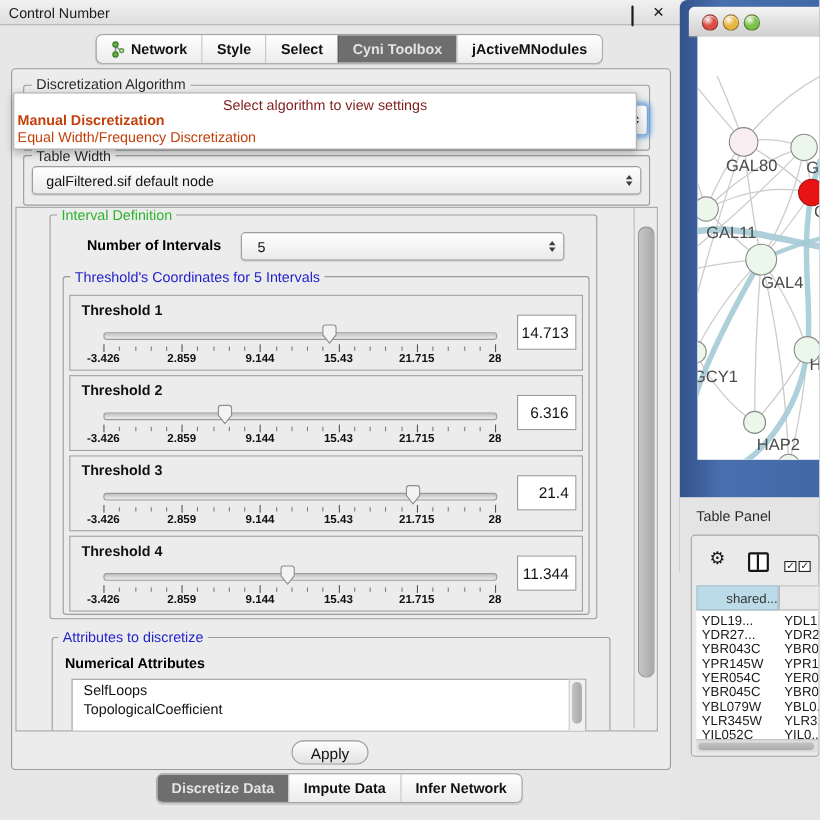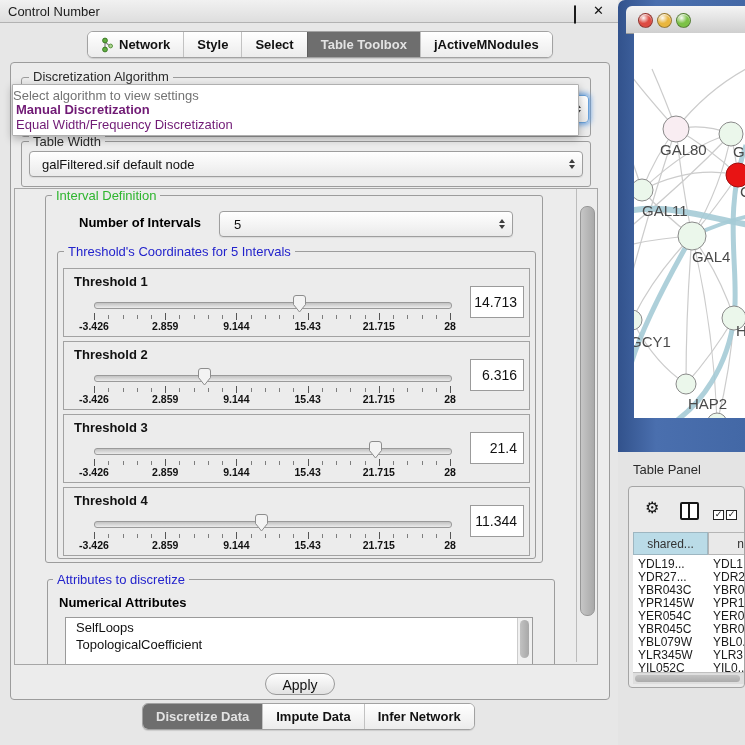--- a/index.html
+++ b/index.html
@@ -35,22 +35,22 @@
   .combo.focus{border-color:#6aa1d8;box-shadow:0 0 5px 2px rgba(96,156,224,.85)}
   .spin{position:absolute;right:7px;top:50%;transform:translateY(-50%);display:flex;
         flex-direction:column;gap:2px}
   .tri-up{width:0;height:0;border-left:3.5px solid transparent;border-right:3.5px solid transparent;
           border-bottom:4.5px solid #3e3e3e}
   .tri-dn{width:0;height:0;border-left:3.5px solid transparent;border-right:3.5px solid transparent;
           border-top:4.5px solid #3e3e3e}
   
   .popup{position:absolute;left:12px;top:84px;width:565px;height:50px;background:#fff;
          border:1px solid #b0b0b0;box-shadow:0 3px 8px rgba(0,0,0,.28);z-index:30;border-radius:1px}
-  .popup .hint{position:absolute;left:0;top:3px;width:100%;font-size:13px;color:#737373}
-  .popup .opt{position:absolute;left:3px;font-size:13px;color:#701a75;white-space:nowrap}
+  .popup .hint{position:absolute;left:0;top:3px;width:100%;text-align:center;font-size:13px;color:#7f1d1d}
+  .popup .opt{position:absolute;left:3px;font-size:13px;color:#c2410c;white-space:nowrap}
   
   .viewport{position:absolute;left:14px;top:188px;width:582px;height:475px;
             border:1px solid #a6a6a6;background:#ececec;overflow:hidden}
   .vscroll{position:absolute;right:0;top:0;width:20px;height:473px;background:#ececec;
            border-left:1px solid #bcbcbc}
   .vthumb{position:absolute;left:3px;top:17px;width:13px;height:408px;border-radius:7px;
           background:linear-gradient(90deg,#c6c6c6,#a9a9a9);border:1px solid #969696}
   
   .tbox{position:absolute;left:48px;width:465px;height:67px;border:1px solid #a2a2a2;background:#ececec}
   .tlabel{position:absolute;left:10px;top:5px;font-size:13px;font-weight:bold;color:#111}
@@ -84,21 +84,21 @@
   .tp-box{position:absolute;left:10px;top:34px;width:115px;height:200px;border:1px solid #a5a5a5;
           border-radius:4px;background:#eaeaea}
   .gear{position:absolute;left:16px;top:13px;font-size:16px;color:#161616;font-family:"DejaVu Sans",sans-serif;line-height:16px}
   .spliticon{position:absolute;left:51px;top:15px;width:15px;height:14px;border:2px solid #161616;
              border-radius:2px;background:#fff}
   .splitdiv{position:absolute;left:6px;top:0;width:2px;height:14px;background:#161616}
   .chk{position:absolute;top:23px;width:9px;height:8px;border:1.5px solid #222;font-size:9px;
        line-height:7px;text-align:center;color:#111;background:#fff}
   .tp-table{position:absolute;left:4px;top:45px;width:111px;height:140px;background:#fff;overflow:hidden}
   .hcell{position:absolute;top:0;height:23px;border:1px solid #9db6c1;box-sizing:border-box;
-         font-size:12px;color:#333;text-align:center;line-height:22px;overflow:hidden}
+         font-size:12px;color:#333;text-align:right;line-height:22px;overflow:hidden}
   .trow{position:absolute;left:0;width:200px;height:13px;font-size:12px;color:#1a1a1a;line-height:13px}
   .c1{position:absolute;left:5px;white-space:nowrap}
   .c2{position:absolute;left:80px;white-space:nowrap}
   .hscroll{position:absolute;left:4px;top:185px;width:111px;height:11px;background:#dedede;border-top:1px solid #c0c0c0}
   .hthumb{position:absolute;left:2px;top:2px;width:105px;height:7px;border-radius:4px;
           background:linear-gradient(#c3c3c3,#ababab)}
 </style>
 </head>
 <body>
 
@@ -121,21 +121,21 @@
         </span>
         <span>Network</span>
       </div>
       <div class="tab">
         <span>Style</span>
       </div>
       <div class="tab">
         <span>Select</span>
       </div>
       <div class="tab sel">
-        <span>Table Toolbox</span>
+        <span>Cyni Toolbox</span>
       </div>
       <div class="tab">
         <span>jActiveMNodules</span>
       </div>
     </div>
 
   <div class="outerpanel">
 
     <div class="group" style="left:10px;top:14px;width:568px;height:58px"></div>
     <span class="gtitle" style="left:18px;top:6px;color:#2b2b2b">Discretization Algorithm</span>

